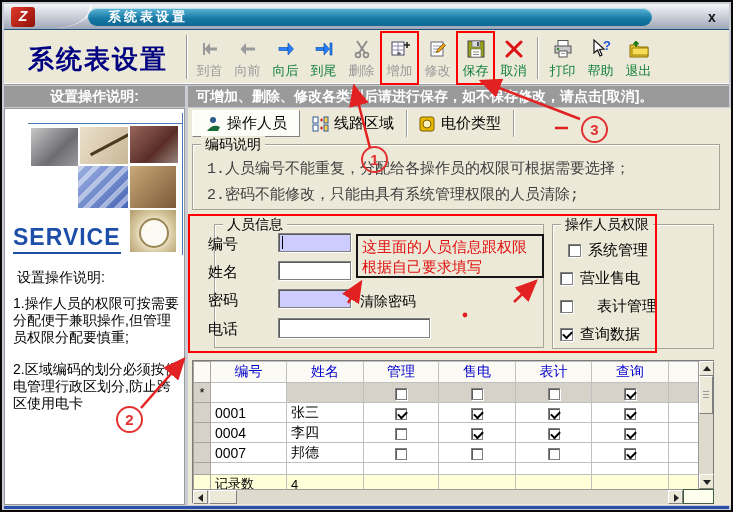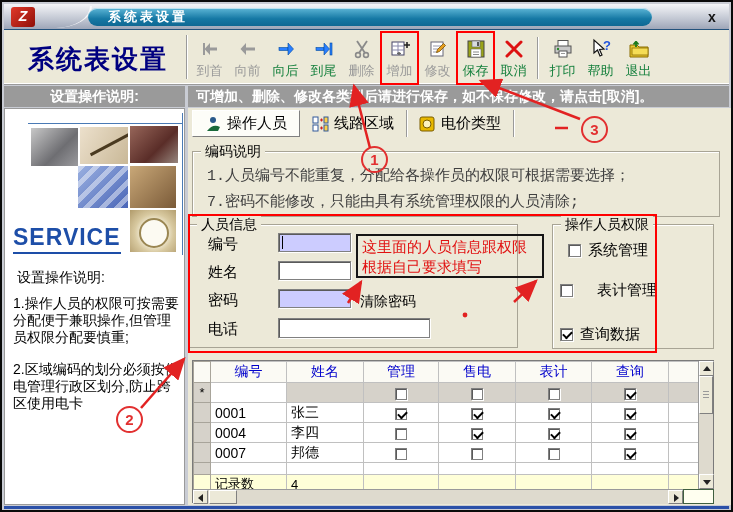--- a/index.html
+++ b/index.html
@@ -73,22 +73,22 @@
   .main { position:absolute; left:186px; top:106px; width:632px; height:397px; background:#ece9d8; }
   .tabs { position:absolute; left:4px; top:2px; height:27px; display:flex; }
   .tab { display:flex; align-items:center; gap:5px; padding:0 12px; font-size:15px; color:#000;
     border-right:1px solid #9a9a9a; box-shadow:1px 0 0 #fff; }
   .tab.active { background:#fdfdf8; border:1px solid #fff; border-right-color:#808080;
     border-bottom-color:#808080; box-shadow:none; }
   .tabicon { width:17px; height:16px; display:block; }
 
   .groupbox { position:absolute; border:1px solid #a8a495; box-shadow:inset 1px 1px 0 #fff; }
   .gb-label { position:absolute; top:-9px; left:8px; background:#ece9d8; padding:0 4px; font-size:14px; color:#000; }
-  .gb-coding  { left:4px;  top:43px;  width:528px; height:66px; }
-  .gb-person  { left:0; top:116px; width:330px; height:124px; }
+  .gb-coding  { left:4px;  top:36px;  width:528px; height:66px; }
+  .gb-person  { left:26px; top:116px; width:330px; height:124px; }
   .gb-perms   { left:364px;top:116px; width:162px; height:125px; }
   .bluenote { position:absolute; left:14px; font-size:15px; color:#404040; white-space:nowrap;font-family:Liberation Mono, monospace; }
   .bn1 { top:14px; } .bn2 { top:40px; }
 
   .flabel { position:absolute; font-size:15px; color:#000; }
   .field { position:absolute; height:19px; }
   .field input { width:100%; height:100%; border:1px solid #808080; box-shadow:inset 1px 1px 0 #5a5a5a, 1px 1px 0 #fff;
     background:#fff; font-size:13px; padding:0 3px; }
   .field.lav input { background:#ccccff; }
   .caret { position:absolute; left:4px; top:3px; width:1px; height:13px; background:#000; }
@@ -310,21 +310,21 @@
             <rect x="1" y="1" width="14" height="14" rx="2" fill="#e8b800" stroke="#7a5d00" stroke-width="1"></rect>
             <circle cx="8" cy="8" r="4" fill="#fdf3c0" stroke="#7a5d00" stroke-width="1"></circle>
           </svg>
         <span>电价类型</span>
       </div>
     </div>
 
     <div class="groupbox gb-coding">
       <span class="gb-label">编码说明</span>
       <div class="bluenote bn1">1.人员编号不能重复，分配给各操作员的权限可根据需要选择；</div>
-      <div class="bluenote bn2">7.密码不能修改，只能由具有系统管理权限的人员清除;</div>
+      <div class="bluenote bn2">2.密码不能修改，只能由具有系统管理权限的人员清除;</div>
     </div>
 
     <div class="groupbox gb-person">
       <span class="gb-label">人员信息</span>
     </div>
     <div class="flabel" style="left:20px;top:127px;">编号</div>
     <div class="field lav" style="left:90px;top:125px;width:73px;">
       <input type="text" value="" style="">
       <span class="caret"></span>
     </div>
@@ -342,21 +342,25 @@
       <input type="text" value="" style="">
     </div>
 
     <div class="groupbox gb-perms">
       <span class="gb-label">操作人员权限</span>
     </div>
     <div class="cbrow" style="left:380px;top:133px;">
       <span class="cb"></span>
       <span>系统管理</span>
     </div>
-    <div class="cbrow" style="left:372px;top:173px;gap:24px;">
+    <div class="cbrow" style="left:372px;top:161px;">
+      <span class="cb"></span>
+      <span>营业售电</span>
+    </div>
+    <div class="cbrow" style="left:372px;top:189px;gap:24px;">
       <span class="cb"></span>
       <span>表计管理</span>
     </div>
     <div class="cbrow" style="left:372px;top:217px;">
       <span class="cb on"></span>
       <span>查询数据</span>
     </div>
 
     <div class="grid">
       <table class="dg">

